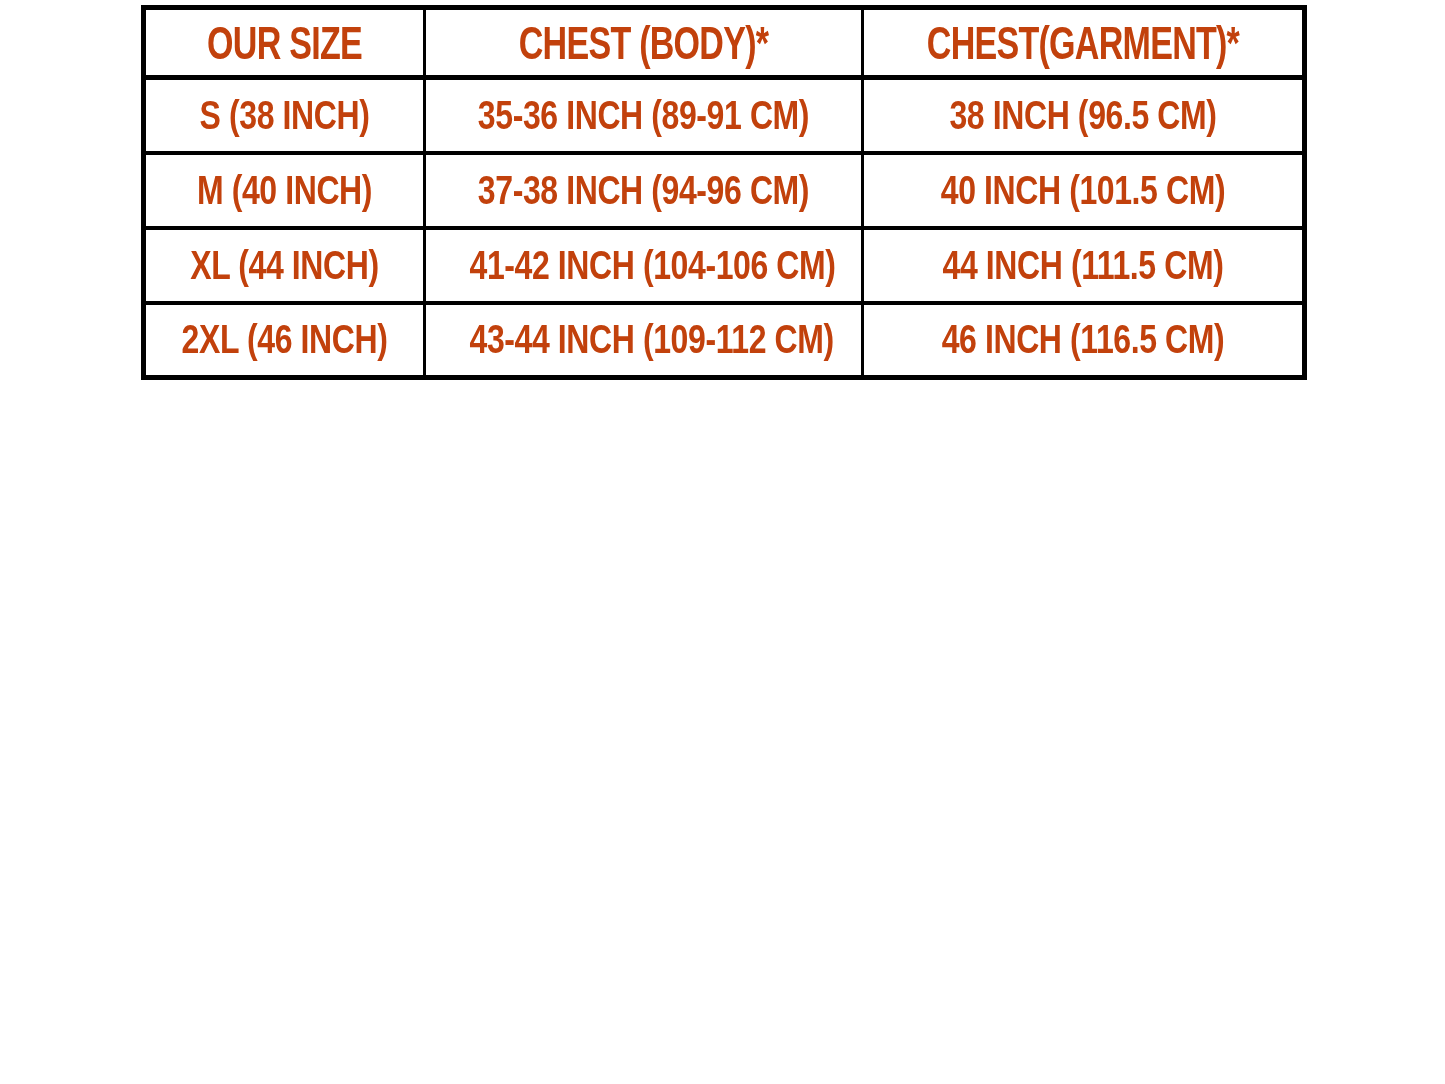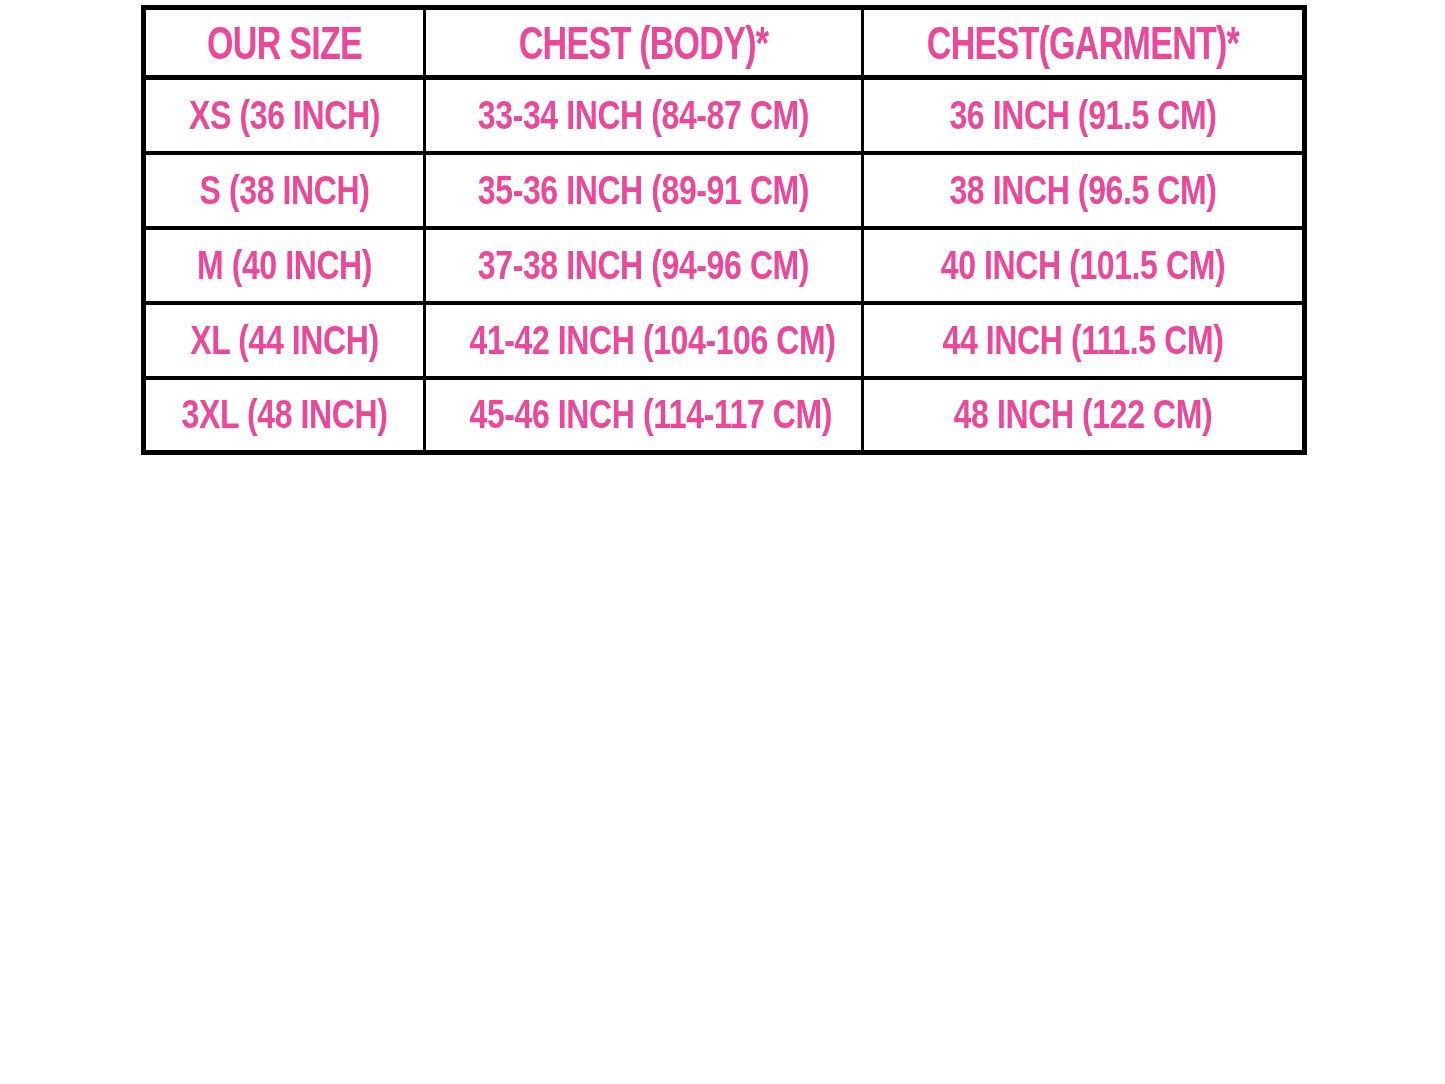--- a/index.html
+++ b/index.html
@@ -29,21 +29,21 @@
   }
   table.size-chart th,
   table.size-chart td {
     border-left: 3px solid #000000;
     border-right: 3px solid #000000;
     border-top: 4px solid #000000;
     border-bottom: 4px solid #000000;
     padding: 0;
     text-align: center;
     vertical-align: middle;
-    color: #ec4899;
+    color: #c2410c;
     font-weight: bold;
     overflow: visible;
   }
   tr.header-row    { height: 70px; }
   tr.data-row      { height: 75px; }
   tr.note-row-1    { height: 90px; }
   tr.note-row-2    { height: 154px; }
   tr.note-row-3    { height: 155px; }
   table.size-chart th { border-bottom: 5px solid #000000; }
 
@@ -79,31 +79,20 @@
         <th>
             <span class="fit hdr">CHEST (BODY)*</span>
           </th>
         <th>
             <span class="fit hdr">CHEST(GARMENT)*</span>
           </th>
       </tr>
 
       <tr class="data-row">
         <td>
-            <span class="fit cell">XS (36 INCH)</span>
-          </td>
-        <td>
-            <span class="fit cell">33-34 INCH (84-87 CM)</span>
-          </td>
-        <td>
-            <span class="fit cell">36 INCH (91.5 CM)</span>
-          </td>
-      </tr>
-      <tr class="data-row">
-        <td>
             <span class="fit cell">S (38 INCH)</span>
           </td>
         <td>
             <span class="fit cell">35-36 INCH (89-91 CM)</span>
           </td>
         <td>
             <span class="fit cell">38 INCH (96.5 CM)</span>
           </td>
       </tr>
       <tr class="data-row">
@@ -123,25 +112,25 @@
           </td>
         <td>
             <span class="fit cell">41-42 INCH (104-106 CM)</span>
           </td>
         <td>
             <span class="fit cell">44 INCH (111.5 CM)</span>
           </td>
       </tr>
       <tr class="data-row">
         <td>
-            <span class="fit cell">3XL (48 INCH)</span>
+            <span class="fit cell">2XL (46 INCH)</span>
           </td>
         <td>
-            <span class="fit cell">45-46 INCH (114-117 CM)</span>
+            <span class="fit cell">43-44 INCH (109-112 CM)</span>
           </td>
         <td>
-            <span class="fit cell">48 INCH (122 CM)</span>
+            <span class="fit cell">46 INCH (116.5 CM)</span>
           </td>
       </tr>
 
     </tbody>
   </table>
 </div>
 
 </body></html>

